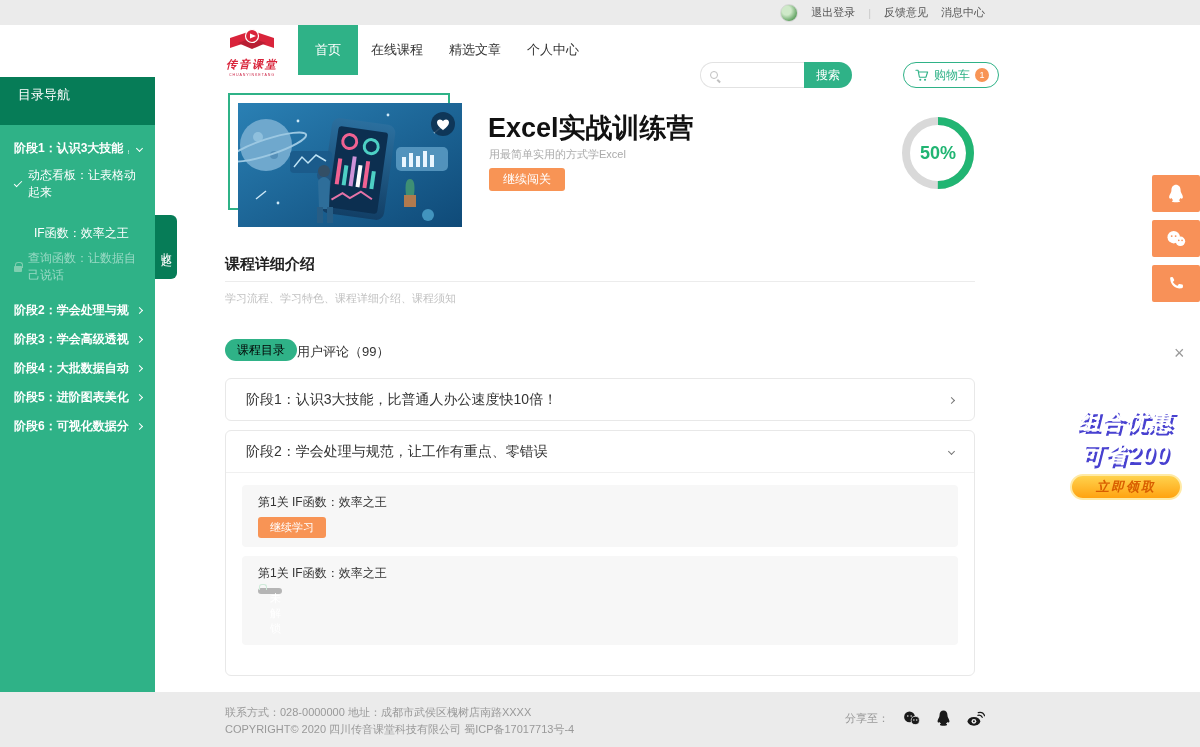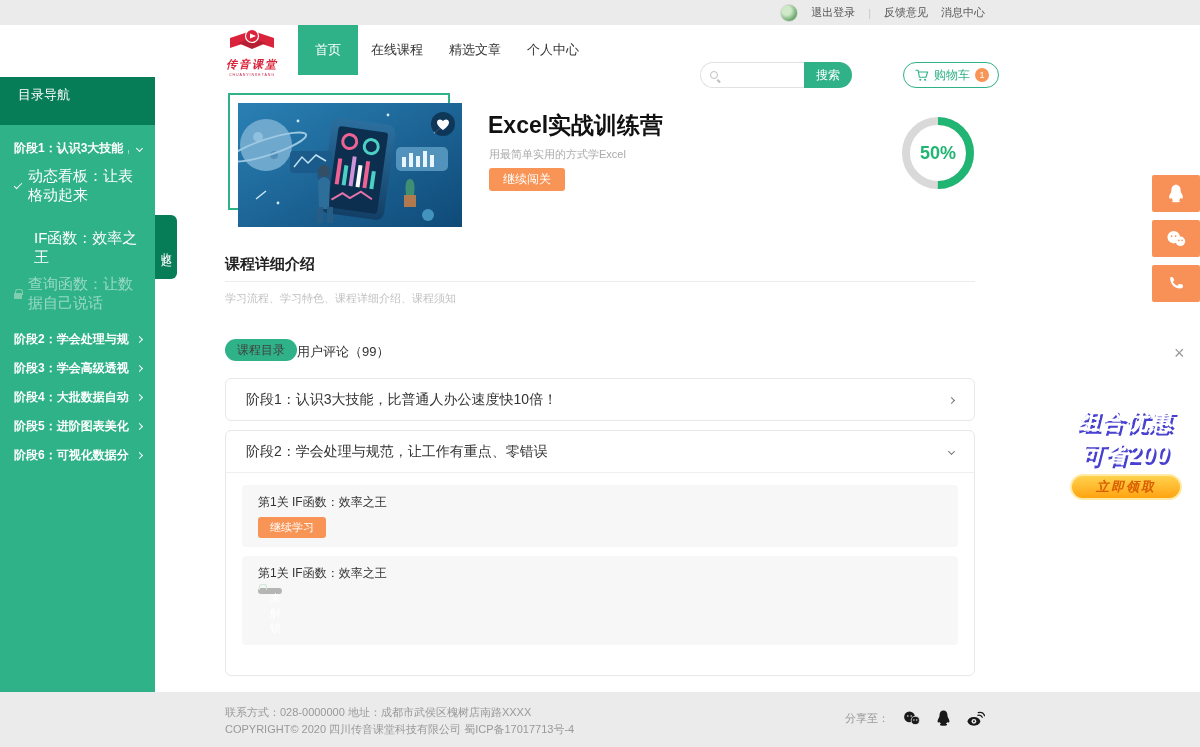--- a/index.html
+++ b/index.html
@@ -34,45 +34,45 @@
   
   .sidebar { left:0; top:77px; width:155px; height:615px; background:#2fb287; color:#fff; }
   .sidebar-head { height:48px; background:#067c57; line-height:36px; padding-left:18px; font-size:13px; }
   .s-list { padding-top:9px; }
   .s-stage { display:flex; align-items:center; justify-content:space-between; padding:6px 13px 6px 14px; font-size:12px; font-weight:bold; cursor:pointer; }
   .s-stage .lbl { max-width:115px; white-space:nowrap; overflow:hidden; }
   .chev { width:5px; height:5px; border-right:1.5px solid #fff; border-bottom:1.5px solid #fff; display:inline-block; flex:none; }
   .chev.right { transform:rotate(-45deg); }
   .chev.down { transform:rotate(45deg); }
   .chev.gray { border-color:#777; }
-  .s-sub { display:flex; align-items:center; gap:6px; padding:4px 10px 4px 14px; font-size:15px; cursor:pointer; }
+  .s-sub { display:flex; align-items:center; gap:6px; padding:4px 10px 4px 14px; font-size:12px; cursor:pointer; }
   .s-sub.indent { padding-left:34px;margin-top:16px; }
   .s-sub.locked { opacity:.5; }
   .checkmark { width:8px; height:4px; border-left:1.5px solid #fff; border-bottom:1.5px solid #fff; transform:rotate(-45deg); margin-top:-3px; flex:none; }
   .lock { width:8px; height:6px; background:#cfead9; border-radius:1px; position:relative; flex:none; margin-top:3px; }
   .lock::before { content:""; position:absolute; left:1px; top:-4px; width:6px; height:5px; border:1.5px solid #cfead9; border-bottom:none; border-radius:3px 3px 0 0; }
   .s-gap { height:8px; }
   .collapse-tab { position:absolute; left:155px; top:215px; width:22px; height:64px; background:#067c57; border-radius:0 6px 6px 0; display:flex; align-items:center; justify-content:center; writing-mode:vertical-rl; text-orientation:upright; font-size:11px; letter-spacing:3px; color:#fff; cursor:pointer; }
 
   
   .media-frame { left:228px; top:93px; width:222px; height:117px; border:2px solid #2fb287; }
   .media { left:238px; top:103px; width:224px; height:124px; overflow:hidden; }
-  .course-title { left:488px; top:110px; font-size:23px; font-weight:bold; color:#111; }
+  .course-title { left:488px; top:110px; font-size:27px; font-weight:bold; color:#111; }
   .course-sub { left:489px; top:147px; font-size:11px; color:#aaa; }
   .cta-btn { left:489px; top:168px; width:76px; height:23px; background:#f89455; border:none; border-radius:3px; color:#fff; font-size:12px; cursor:pointer; }
   .progress-wrap { left:898px; top:113px; width:80px; height:80px; }
   .progress-label { position:absolute; left:0; top:0; width:80px; height:80px; display:flex; align-items:center; justify-content:center; font-size:18px; font-weight:bold; color:#21b573; }
 
   
   .detail-h { left:225px; top:255px; font-size:15px; font-weight:bold; color:#222; }
   .detail-div { left:225px; top:281px; width:750px; height:1px; background:#ececec; }
   .detail-sum { left:225px; top:291px; font-size:11px; color:#c2c2c2; }
 
   
-  .tab-pill { left:225px; top:339px; height:22px; padding:0 12px; background:#2fb287; border:none; border-radius:11px; color:#404040; font-size:12px; cursor:pointer;font-family:Liberation Mono, monospace; }
+  .tab-pill { left:225px; top:339px; height:22px; padding:0 12px; background:#2fb287; border:none; border-radius:11px; color:#000000; font-size:12px; cursor:pointer;font-family:Liberation Mono, monospace; }
   .tab-plain { left:297px; top:343px; font-size:13px; color:#333; cursor:pointer; }
 
   
   .acc { left:225px; width:750px; background:#fff; border:1px solid #e8e8e8; border-radius:6px; }
   .acc1 { top:378px; height:43px; }
   .acc2 { top:430px; height:246px; }
   .acc-head { height:42px; display:flex; align-items:center; justify-content:space-between; padding:0 20px; font-size:14px; color:#333; cursor:pointer; }
   .acc2 .acc-head { border-bottom:1px solid #f0f0f0; }
   .acc-body { padding:12px 16px; }
   .lesson { background:#f7f7f7; border-radius:4px; padding:9px 16px; margin-bottom:9px; cursor:pointer; }

